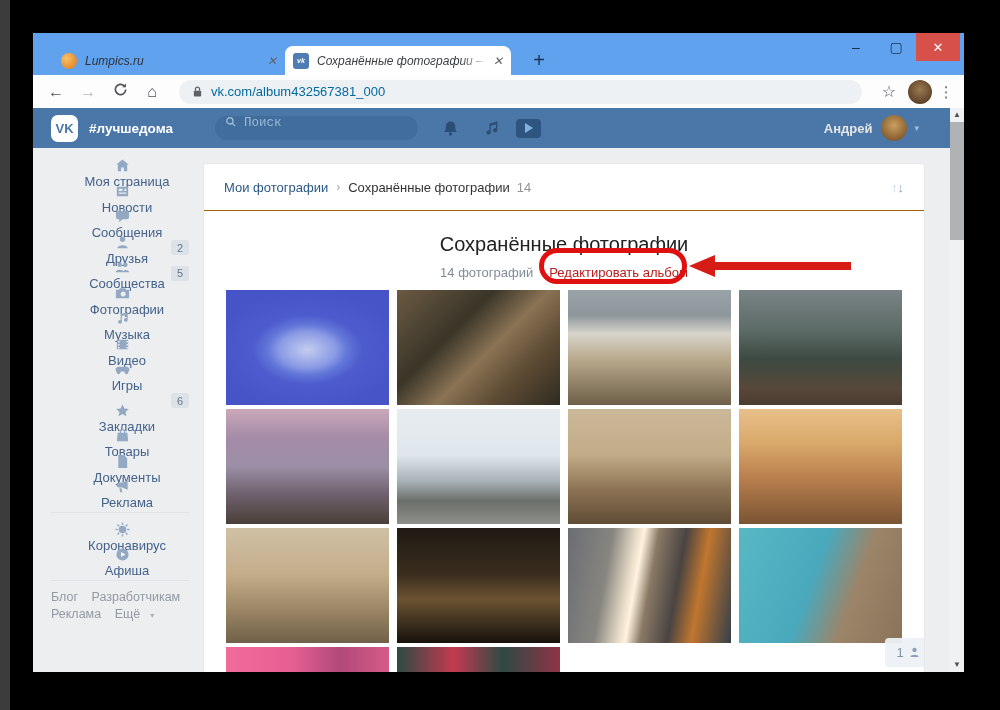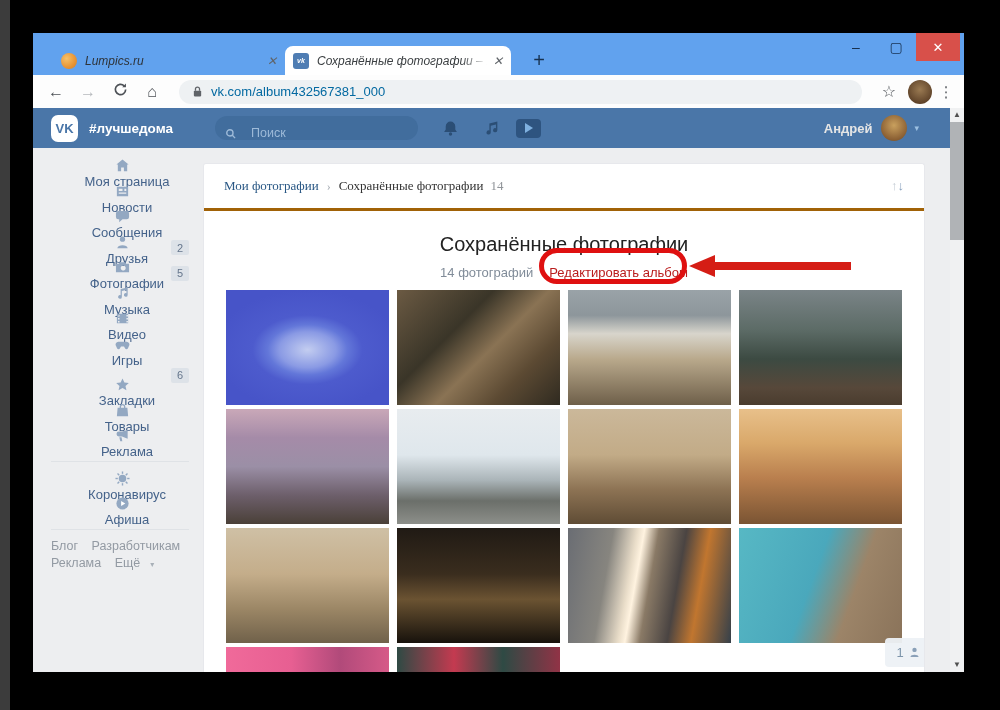--- a/index.html
+++ b/index.html
@@ -45,21 +45,21 @@
   .dots { font-size:15px; color:#5f6368; letter-spacing:0; width:16px; text-align:center;}
 
   
   .page { position:relative; flex:1; background:#edeef0; overflow:hidden; }
   .vk-header { height:40px; background:#4a76a8; display:flex; align-items:center;
                padding:0 45px 0 18px; gap:0; }
   .vk-logo { width:27px; height:27px; background:#fff; border-radius:7px; color:#4a76a8;
              font-weight:bold; font-size:13px; display:flex; align-items:center; justify-content:center; }
   .vk-hashtag { color:#fff; font-weight:bold; font-size:13.5px; margin-left:11px; }
   .vk-search { width:203px; height:24px; margin-left:42px; background:#416d9d; border-radius:12px;
-               display:flex; align-items:flex-end; padding:0 10px; gap:14px; }
+               display:flex; align-items:flex-start; padding:0 10px; gap:7px;font-family:Liberation Mono, monospace; }
   .vk-search-ph { color:#9dbad8; font-size:12.5px; }
   .hdr-ic { margin-left:24px; display:flex; align-items:center; }
   .vk-video-btn { width:25px; height:19px; background:#2e5480; border-radius:4px; margin-left:16px;
                   display:flex; align-items:center; justify-content:center; }
   .vk-video-btn .tri { width:0; height:0; border-left:8px solid #7fb1e0;
                        border-top:5.5px solid transparent; border-bottom:5.5px solid transparent; margin-left:2px;}
   .vk-user { margin-left:auto; display:flex; align-items:center; }
   .vk-user-name { color:#e5e5e5; font-weight:bold; font-size:13px; }
   .avatar-vk { width:26px; height:26px; border-radius:50%; margin-left:9px;
                background:radial-gradient(circle at 50% 40%, #c9a05e, #8a5f33 70%, #654523); }
@@ -80,21 +80,21 @@
   .side-div { height:1px; background:#dfe2e6; margin:8px 14px 8px 0; }
   .side-footer { margin-top:8px; font-size:12.5px; color:#939aa3; line-height:17px; }
   .side-footer span { margin-right:10px; }
   .chev-sm { font-size:8px; color:#a9b0b8; }
 
   
   .main { width:722px; margin-top:15px; background:#fff; border:1px solid #e7e8ec;
           border-bottom:none; border-radius:3px 3px 0 0; position:relative; height:calc(100% - 15px);
           overflow:hidden; }
   .crumbs { height:47px; display:flex; align-items:center; padding:0 20px;
-            border-bottom:3px solid #a16207; font-size:13px;font-family:Liberation Serif, serif; }
+            border-bottom:1px solid #a16207; font-size:13px; }
   .crumb-link { color:#2a5885; }
   .crumb-sep { color:#a4aab2; margin:0 8px; font-size:12px; }
   .crumb-cur { color:#333; }
   .crumb-count { color:#909499; margin-left:7px; }
   .sort-ic { margin-left:auto; font-size:13px; }
   .sort-up { color:#c3cbd4; } .sort-dn { color:#88a0bd; }
 
   .album-title { margin-top:22px; text-align:center; font-size:20px; color:#222; }
   .album-sub { margin-top:9px; display:flex; justify-content:center; align-items:center; gap:16px;
                font-size:13px; }
@@ -241,20 +241,30 @@
                   <circle cx="8" cy="4.5" r="2.8"></circle>
                   <path d="M2.5 14c0-4.2 11-4.2 11 0Z"></path>
                 </svg>
               </span>
             <span>Друзья</span>
             <span class="badge">5</span>
           </div>
           <div class="side-item">
             <span class="ic">
                 <svg width="15" height="15" viewBox="0 0 16 16">
+                  <circle cx="5" cy="5" r="2.4"></circle>
+                  <circle cx="11" cy="5" r="2.4"></circle>
+                  <path d="M1 13c0-3.4 8-3.4 8 0Zm7.4-.4c.8-2.8 6.6-2.4 6.6.4H8.3Z"></path>
+                </svg>
+              </span>
+            <span>Сообщества</span>
+          </div>
+          <div class="side-item">
+            <span class="ic">
+                <svg width="15" height="15" viewBox="0 0 16 16">
                   <path fill-rule="evenodd" d="M1 4h3.2l1-1.5h5.6L11.8 4H15v9H1Zm7 7.2A2.7 2.7 0 1 0 8 6a2.7 2.7 0 0 0 0 5.2Z"></path>
                 </svg>
               </span>
             <span>Фотографии</span>
           </div>
           <div class="side-item">
             <span class="ic">
                 <svg width="15" height="15" viewBox="0 0 16 16">
                   <path d="M6 3.2 13.5 1.5v8.1a2 2 0 1 1-1.3-1.9V4.3L7.3 5.4v6.3a2 2 0 1 1-1.3-1.9Z"></path>
                 </svg>
@@ -287,20 +297,28 @@
               </span>
             <span>Закладки</span>
           </div>
           <div class="side-item">
             <span class="ic">
                 <svg width="15" height="15" viewBox="0 0 16 16">
                   <path fill-rule="evenodd" d="M5 5V4a3 3 0 0 1 6 0v1h2.2l.8 9H2l.8-9Zm1.4 0h3.2V4a1.6 1.6 0 0 0-3.2 0Z"></path>
                 </svg>
               </span>
             <span>Товары</span>
+          </div>
+          <div class="side-item">
+            <span class="ic">
+                <svg width="15" height="15" viewBox="0 0 16 16">
+                  <path d="M3.5 1h6L13 4.5V15h-9.5Z"></path>
+                </svg>
+              </span>
+            <span>Документы</span>
           </div>
           <div class="side-item">
             <span class="ic">
                 <svg width="15" height="15" viewBox="0 0 16 16">
                   <path d="M13.5 2v9.5L7.5 9H4.2a2.6 2.6 0 0 1 0-5.2h3.3ZM4.6 9.8l1 4.4h2.2L7 9.8Z"></path>
                 </svg>
               </span>
             <span>Реклама</span>
           </div>
           <div class="side-div"></div>

